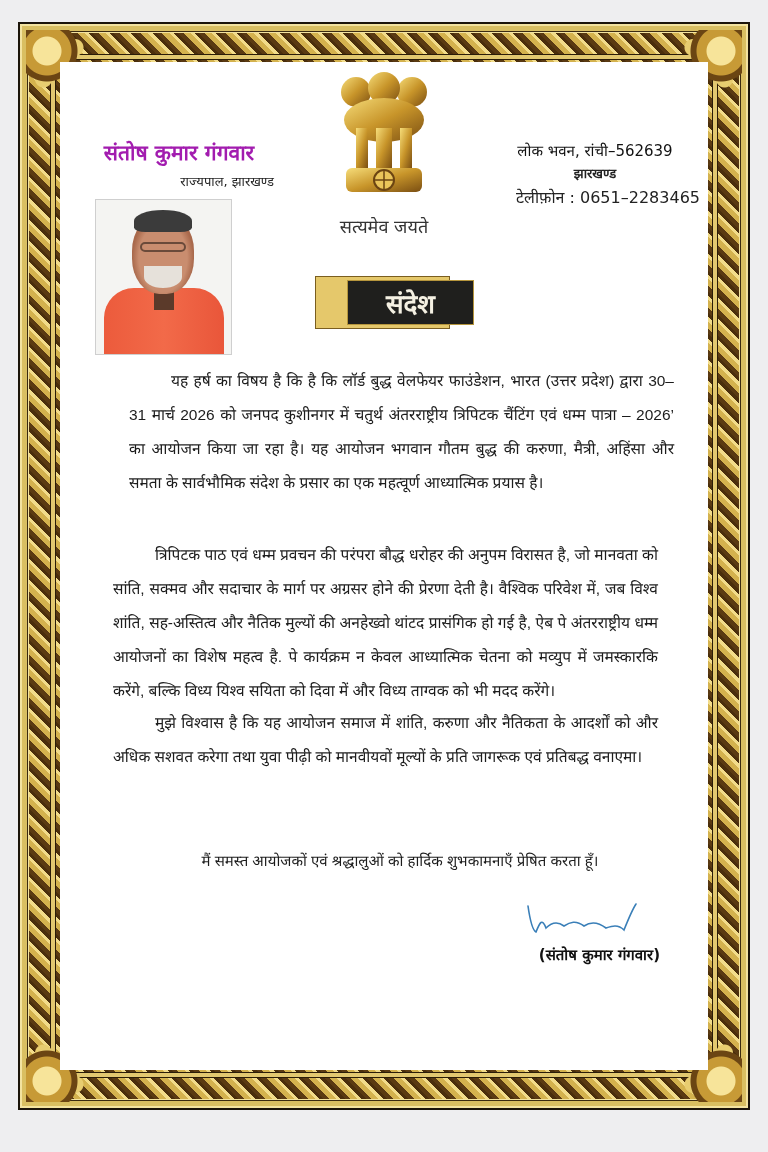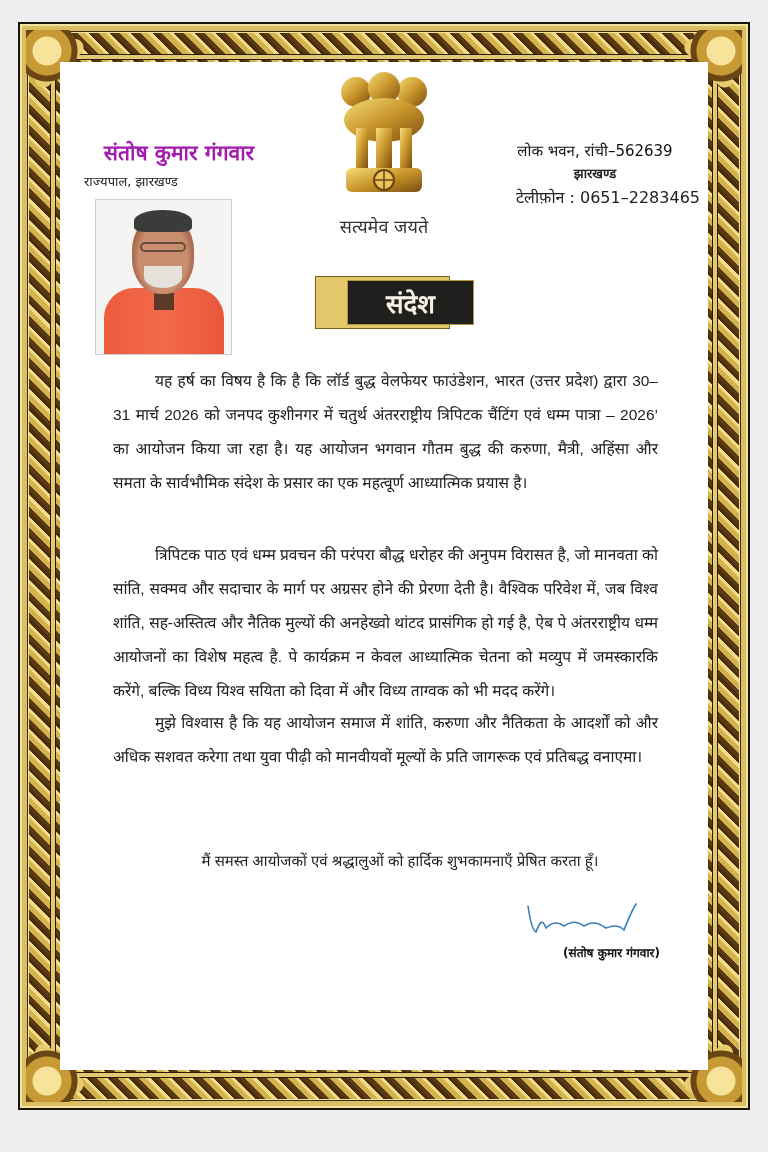--- a/index.html
+++ b/index.html
@@ -44,21 +44,21 @@
   .paper {
     position: absolute; left: 60px; top: 62px; width: 648px; height: 1008px;
     background: #ffffff;
   }
 
   .sender-name {
     position: absolute; left: 84px; top: 138px; width: 190px; text-align: center;
     font-size: 21px; font-weight: bold; color: #a21caf;
   }
   .sender-title {
-    position: absolute; left: 84px; top: 172px; width: 190px; text-align: left;
+    position: absolute; left: 84px; top: 172px; width: 190px; text-align: right;
     font-size: 13px; color: #222;
   }
   .photo {
     position: absolute; left: 95px; top: 199px; width: 137px; height: 156px;
     border: 1px solid #cfcfcf; background: #f4f4f2; overflow: hidden; box-sizing: border-box;
   }
   .photo .head {
     position: absolute; left: 36px; top: 14px; width: 62px; height: 80px; border-radius: 46% 46% 44% 44%;
     background: radial-gradient(ellipse at 50% 55%, #c98d6f 0 55%, #a9694c 70%);
   }
@@ -112,33 +112,33 @@
     display: flex; align-items: center; justify-content: center;
     color: #f4f0e2; font-size: 26px; font-weight: bold; margin-left: 28px;
   }
 
   .body-text {
     position: absolute; left: 113px; width: 545px;
     font-family: "Liberation Sans", "DejaVu Sans", sans-serif;
     font-size: 15.5px; line-height: 34px; color: #1c1c1c; text-align: justify;
   }
   .body-text p { margin: 0; text-indent: 42px; }
-  .p1 { top: 364px; }
+  .p1 { top: 364px; margin-left: 16px; }
   .p2 { top: 538px; }
   .p3 { top: 706px; }
   .closing {
     position: absolute; left: 150px; top: 850px; width: 500px; text-align: center;
     font-family: "Liberation Sans", "DejaVu Sans", sans-serif; font-size: 15px; color: #1c1c1c;
   }
   .signature {
     position: absolute; left: 520px; top: 900px; width: 120px; height: 40px;
   }
   .sig-name {
     position: absolute; left: 470px; top: 944px; width: 190px; text-align: right;
-    font-size: 12px; font-weight: bold; color: #111;
+    font-size: 15px; font-weight: bold; color: #111;
   }
 </style>
 </head>
 <body>
 
 <div class="frame">
   <div class="frame-gold-outer"></div>
   <div class="frame-ornament"></div>
   <div class="frame-inner-line"></div>
   <div class="corner tl"></div>

